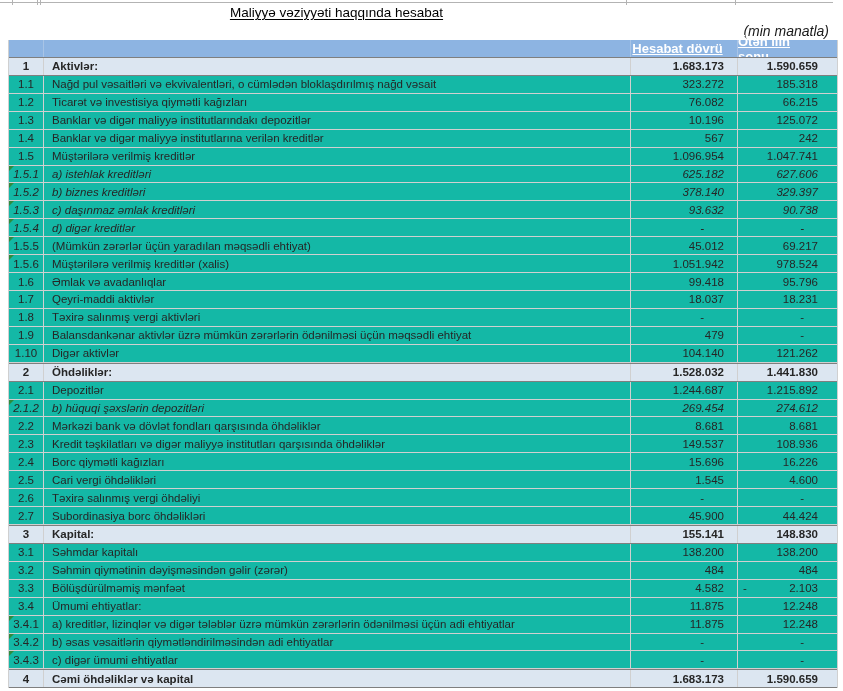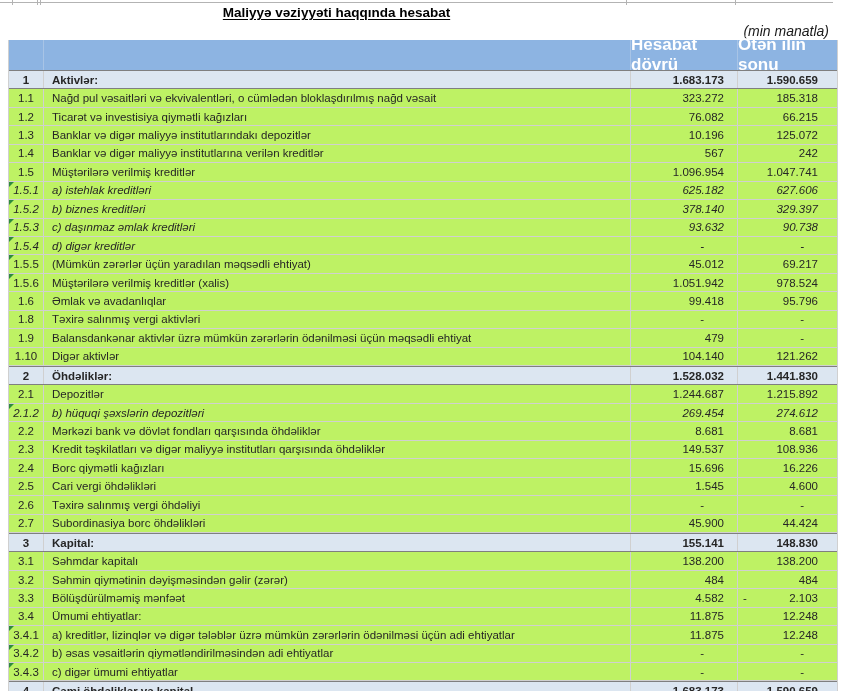--- a/index.html
+++ b/index.html
@@ -6,48 +6,48 @@
   .page {
     position:relative; width:843px; height:691px; background:#ffffff;
     font-family:"Liberation Sans", sans-serif; color:#262626; overflow:hidden;
   }
   
   .topline { position:absolute; left:0; top:2px; width:833px; height:1px; background:#b3b3b3; }
   .tick { position:absolute; top:0; width:1px; height:5px; background:#b3b3b3; }
 
   .title {
     position:absolute; top:5px; left:0; width:673px; text-align:center;
-    font-size:13.5px; font-weight:bold; color:#000;
+    font-size:13.5px; font-weight:normal; color:#000;
   }
   .title span { text-decoration:underline; text-underline-offset:2px; }
 
   .unit-note {
     position:absolute; top:23px; right:14px;
     font-size:14px; font-style:italic; color:#1a1a1a;
   }
 
   .fin-table {
     position:absolute; left:8px; top:40px; width:828px;
     border-left:1px solid var(--border,#d0d0d0);
     border-right:1px solid var(--border,#d0d0d0);
   }
   .header-row {
-    display:flex; height:30px; background:var(--header-bg,#8db4e2);
-    color:var(--header-text,#ffffff); font-weight:bold; font-size:17px;
+    display:flex; height:17px; background:var(--header-bg,#8db4e2);
+    color:var(--header-text,#ffffff); font-weight:bold; font-size:13px;text-decoration:underline;
   }
   .header-row > div {
     display:flex; align-items:center; justify-content:center;
     box-sizing:border-box; border-right:1px solid #a8c4e6;
   }
   .header-row > div:last-child { border-right:none; }
 
   .body-rows { display:flex; flex-direction:column; height:631px; }
   .row {
     flex:1 1 0; display:flex; font-size:11.5px; box-sizing:border-box;
-    border-bottom:1px solid var(--border,#d0d0d0); background:#bef264;
+    border-bottom:1px solid var(--border,#d0d0d0); background:#14b8a6;
   }
   .row > div {
     display:flex; align-items:center; box-sizing:border-box;
     border-right:1px solid var(--border,#d0d0d0);
     white-space:nowrap; overflow:hidden;
   }
   .row > div:last-child { border-right:none; }
 
   .cell-num   { width:35px;  justify-content:center; position:relative; }
   .cell-label { width:587px; padding-left:8px; }
@@ -165,20 +165,26 @@
           <div class="cell-v1">1.051.942</div>
           <div class="cell-v2">978.524</div>
         </div>
         <div class="row">
           <div class="cell-num">1.6</div>
           <div class="cell-label">Əmlak və avadanlıqlar</div>
           <div class="cell-v1">99.418</div>
           <div class="cell-v2">95.796</div>
         </div>
         <div class="row">
+          <div class="cell-num">1.7</div>
+          <div class="cell-label">Qeyri-maddi aktivlər</div>
+          <div class="cell-v1">18.037</div>
+          <div class="cell-v2">18.231</div>
+        </div>
+        <div class="row">
           <div class="cell-num">1.8</div>
           <div class="cell-label">Təxirə salınmış vergi aktivləri</div>
           <div class="cell-v1 dash">-</div>
           <div class="cell-v2 dash">-</div>
         </div>
         <div class="row">
           <div class="cell-num">1.9</div>
           <div class="cell-label">Balansdankənar aktivlər üzrə mümkün zərərlərin ödənilməsi üçün məqsədli ehtiyat</div>
           <div class="cell-v1">479</div>
           <div class="cell-v2 dash">-</div>

